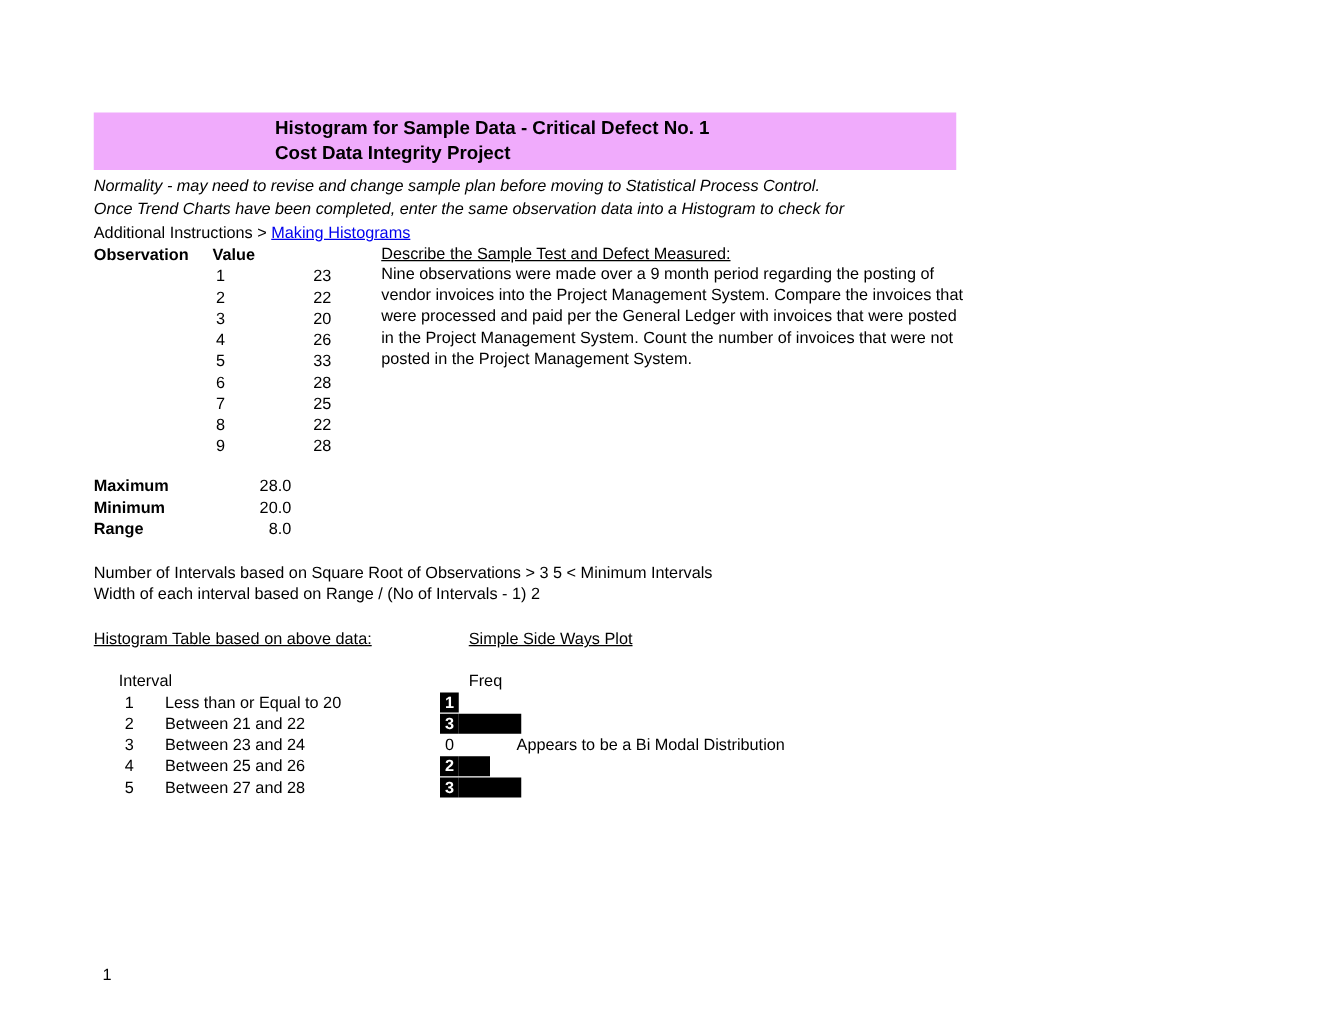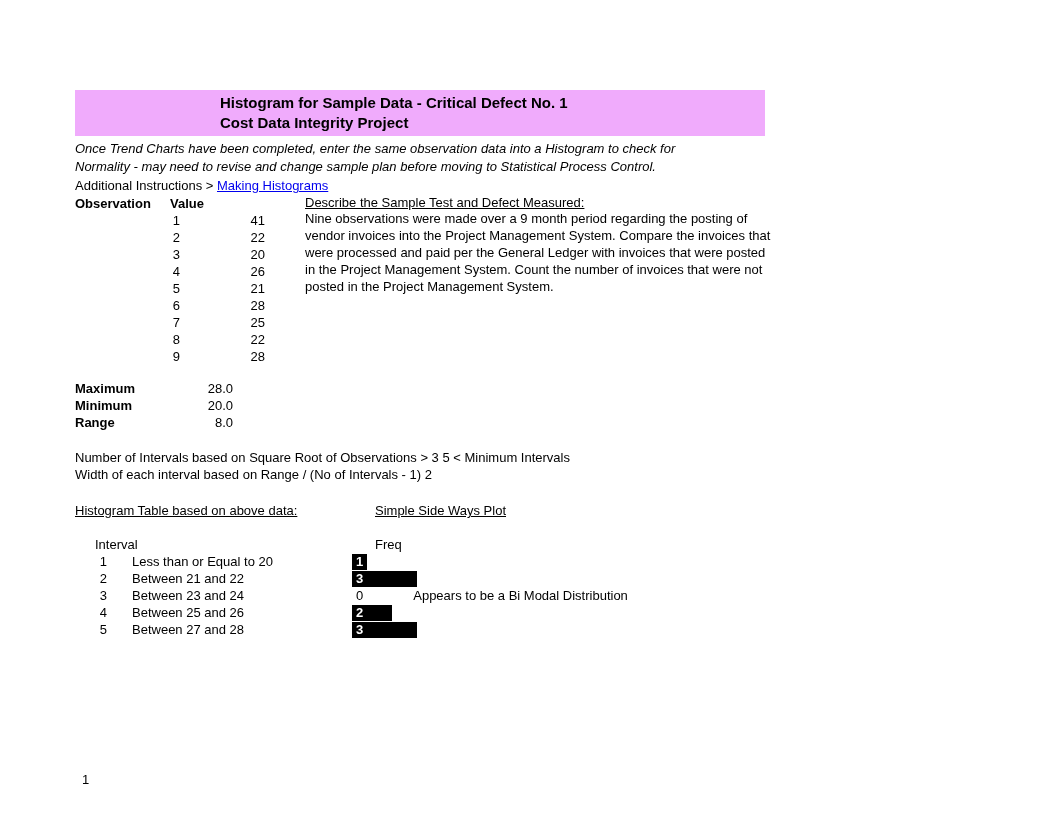--- a/index.html
+++ b/index.html
@@ -180,53 +180,53 @@
 
 <div class="page">
   <div class="content">
 
     <div class="title-block">
       <div class="line">Histogram for Sample Data - Critical Defect No. 1</div>
       <div class="line">Cost Data Integrity Project</div>
     </div>
 
     <div class="instr">
+      <div>Normality - may need to revise and change sample plan before moving to Statistical Process Control.</div>
       <div>Once Trend Charts have been completed, enter the same observation data into a Histogram to check for</div>
-      <div>Normality - may need to revise and change sample plan before moving to Statistical Process Control.</div>
     </div>
 
     <div class="add-instr">
       <span>Additional Instructions &gt;  </span><span class="link">Making Histograms</span>
     </div>
 
     <div class="obs-section">
       <div class="obs-table">
         <div class="obs-header-row">
           <div class="h1">Observation</div>
           <div class="h2">Value</div>
         </div>
         <div class="obs-row">
             <div class="obs-col1">1</div>
-            <div class="obs-col2">41</div>
+            <div class="obs-col2">23</div>
           </div>
         <div class="obs-row">
             <div class="obs-col1">2</div>
             <div class="obs-col2">22</div>
           </div>
         <div class="obs-row">
             <div class="obs-col1">3</div>
             <div class="obs-col2">20</div>
           </div>
         <div class="obs-row">
             <div class="obs-col1">4</div>
             <div class="obs-col2">26</div>
           </div>
         <div class="obs-row">
             <div class="obs-col1">5</div>
-            <div class="obs-col2">21</div>
+            <div class="obs-col2">33</div>
           </div>
         <div class="obs-row">
             <div class="obs-col1">6</div>
             <div class="obs-col2">28</div>
           </div>
         <div class="obs-row">
             <div class="obs-col1">7</div>
             <div class="obs-col2">25</div>
           </div>
         <div class="obs-row">

